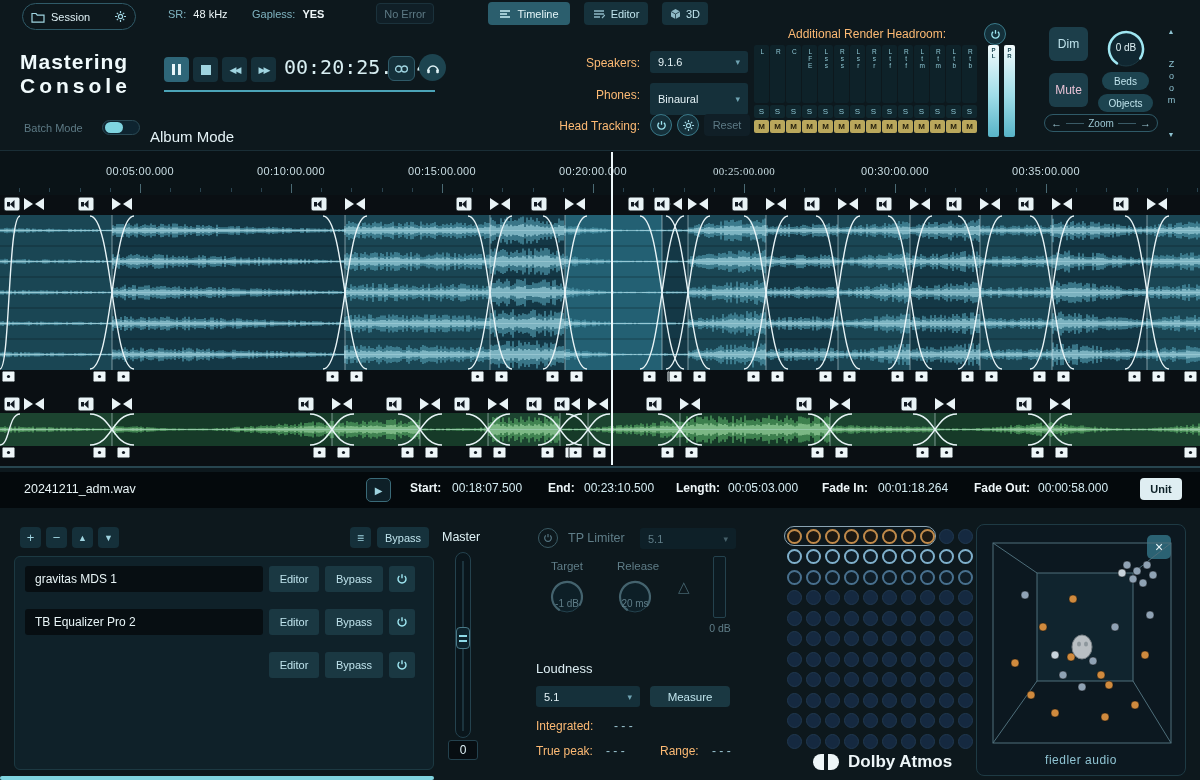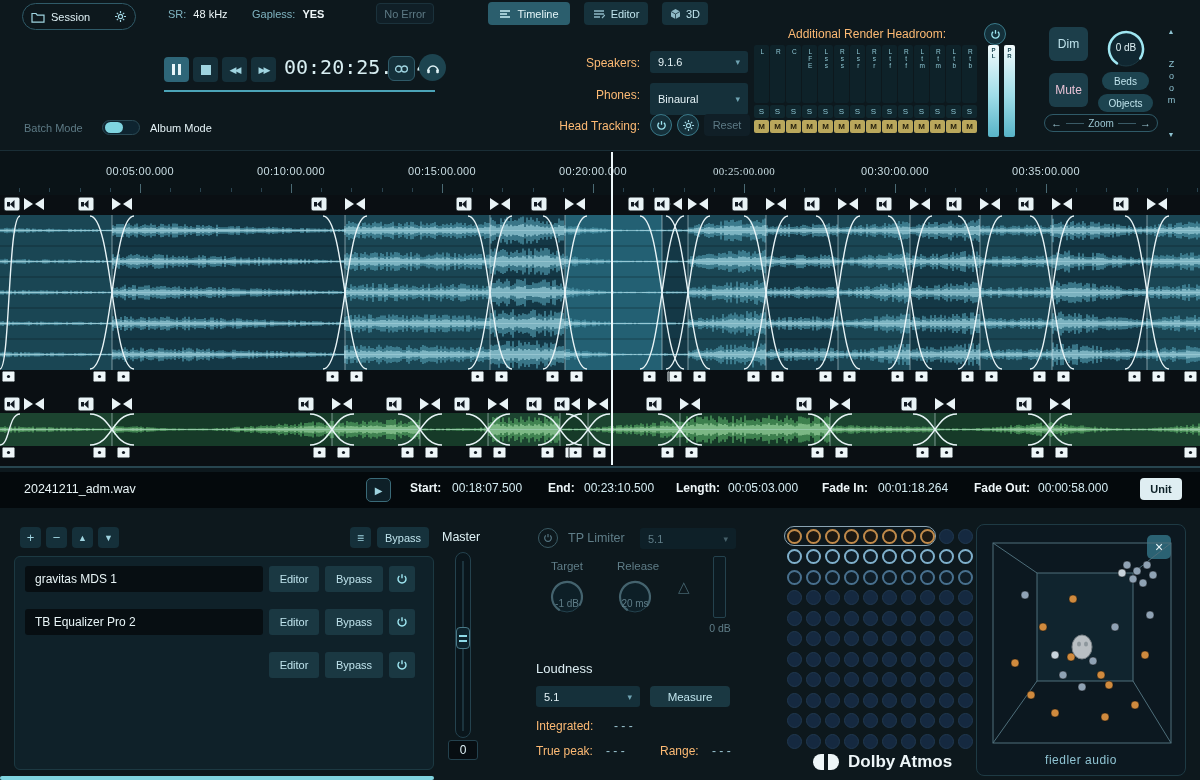--- a/index.html
+++ b/index.html
@@ -124,20 +124,24 @@
     <span>Zoom</span>
     <span style="flex:1;height:1px;background:#3a5a66;margin:0 4px"></span>
     <span style="font-size:11px">→</span>
   </div>
   <div class="abs" style="left:1162px;top:28px;width:18px;height:110px;display:flex;flex-direction:column;align-items:center;justify-content:space-between;color:#8fc3d2">
     <span style="font-size:7px">▲</span>
     <span class="vlabel" style="font-size:9px;letter-spacing:2px">Zoom</span>
     <span style="font-size:7px">▼</span>
   </div>
 
+  <div class="abs" style="left:20px;top:50px">
+    <div style="font-size:21px;font-weight:bold;color:#f0fafc;letter-spacing:1px">Mastering</div>
+    <div style="font-size:21px;font-weight:bold;color:#f0fafc;letter-spacing:4px">Console</div>
+  </div>
 
   <div class="abs sq" style="left:164px;top:57px;width:25px;height:25px;background:#2e6678">
     <span style="display:flex;gap:3px">
         <i style="display:block;width:3px;height:11px;background:#e8f6f9"></i>
         <i style="display:block;width:3px;height:11px;background:#e8f6f9"></i>
       </span>
   </div>
   <div class="abs sq" style="left:193px;top:57px;width:25px;height:25px">
       <i style="display:block;width:10px;height:10px;background:#9fd4e0"></i>
     </div>
@@ -296,21 +300,21 @@
       </div>
       <div class="phbar">
         <span class="vlabel phlab">PR</span>
       </div>
     </div>
 
   <span class="abs" style="left:24px;top:122px;font-size:11px;color:#5d7a85">Batch Mode</span>
   <div class="pill-toggle" style="left:102px;top:120px">
       <div class="pill-knob"></div>
     </div>
-  <span class="abs" style="left:150px;top:122px;font-size:11px;color:#e4f2f6">Album Mode</span>
+  <span class="abs" style="left:150px;top:128px;font-size:15px;color:#e4f2f6">Album Mode</span>
 
 
   <div class="abs" style="left:0;top:150px;width:1200px;height:45px;background:#0a1317;border-top:1px solid #1a2e36" id="ruler">
       <div class="rtick" style="left: 19.2px; top: 37px; height: 4px; background: rgb(42, 68, 80);"></div>
       <div class="rtick" style="left: 49.4px; top: 37px; height: 4px; background: rgb(42, 68, 80);"></div>
       <div class="rtick" style="left: 79.6px; top: 37px; height: 4px; background: rgb(42, 68, 80);"></div>
       <div class="rtick" style="left: 109.8px; top: 37px; height: 4px; background: rgb(42, 68, 80);"></div>
       <div class="rtick" style="left: 140px; top: 37px; height: 4px; background: rgb(42, 68, 80);"></div>
       <div class="rtick" style="left: 170.2px; top: 37px; height: 4px; background: rgb(42, 68, 80);"></div>
       <div class="rtick" style="left: 200.4px; top: 37px; height: 4px; background: rgb(42, 68, 80);"></div>

